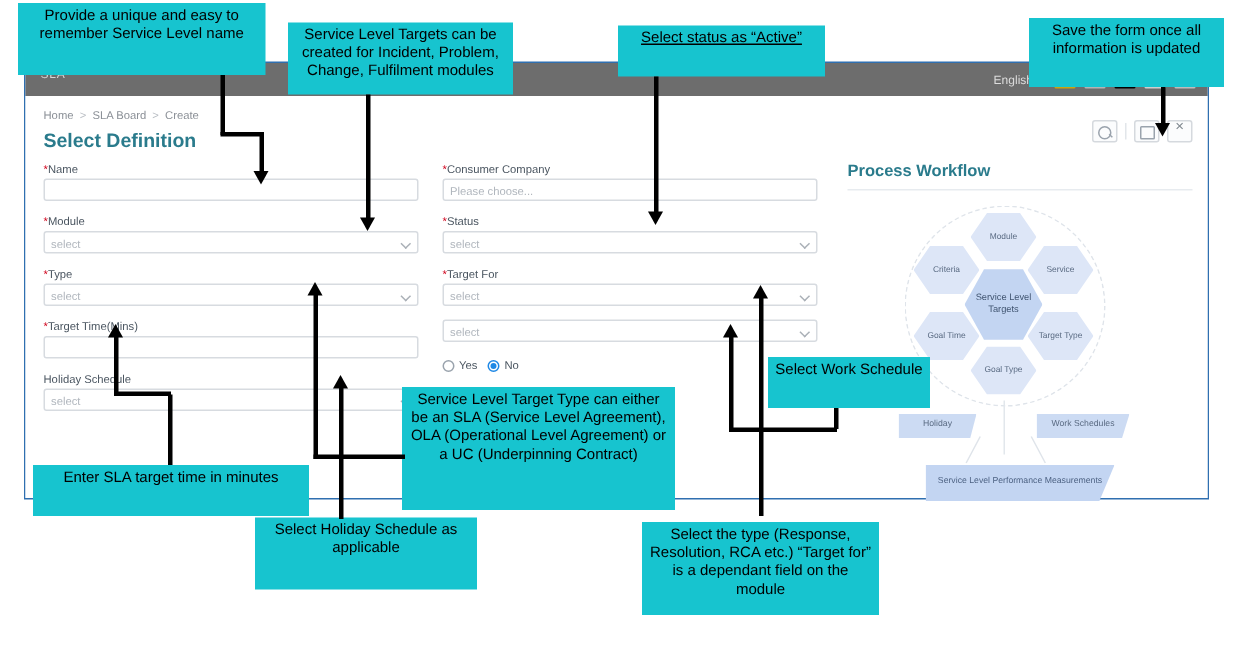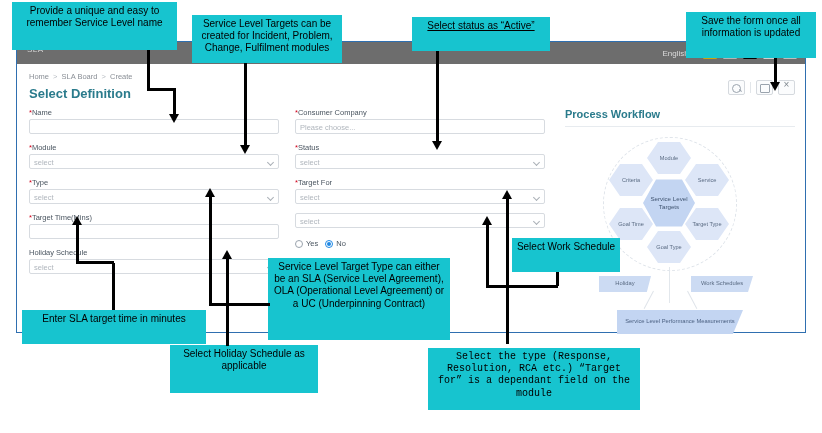--- a/index.html
+++ b/index.html
@@ -248,15 +248,15 @@
 <div class="callout" style="left:22px;top:310px;width:184px;height:34px;">Enter SLA target time in minutes</div>
 <div class="ln vert" style="left:112px;top:263px;height:47px;"></div>
 <div class="ln horz" style="left:76px;top:261px;width:38px;"></div>
 <div class="ln vert" style="left:76px;top:224px;height:38px;"></div>
 <div class="arrowup" style="left:72px;top:216px;"></div>
 
 <div class="callout" style="left:152px;top:345px;width:148px;height:48px;margin-left:18px;">Select Holiday Schedule as applicable</div>
 <div class="ln vert" style="left:226px;top:258px;height:88px;"></div>
 <div class="arrowup" style="left:222px;top:250px;"></div>
 
-<div class="callout" style="left:428px;top:348px;width:212px;height:62px;font-family:Liberation Mono, monospace;">Select the type (Response, Resolution, RCA etc.) “Target for” is a dependant field on the module</div>
+<div class="callout" style="left:428px;top:348px;width:158px;height:62px;">Select the type (Response, Resolution, RCA etc.) “Target for” is a dependant field on the module</div>
 <div class="ln vert" style="left:506px;top:198px;height:146px;"></div>
 <div class="arrowup" style="left:502px;top:190px;"></div>
 
 </body></html>

